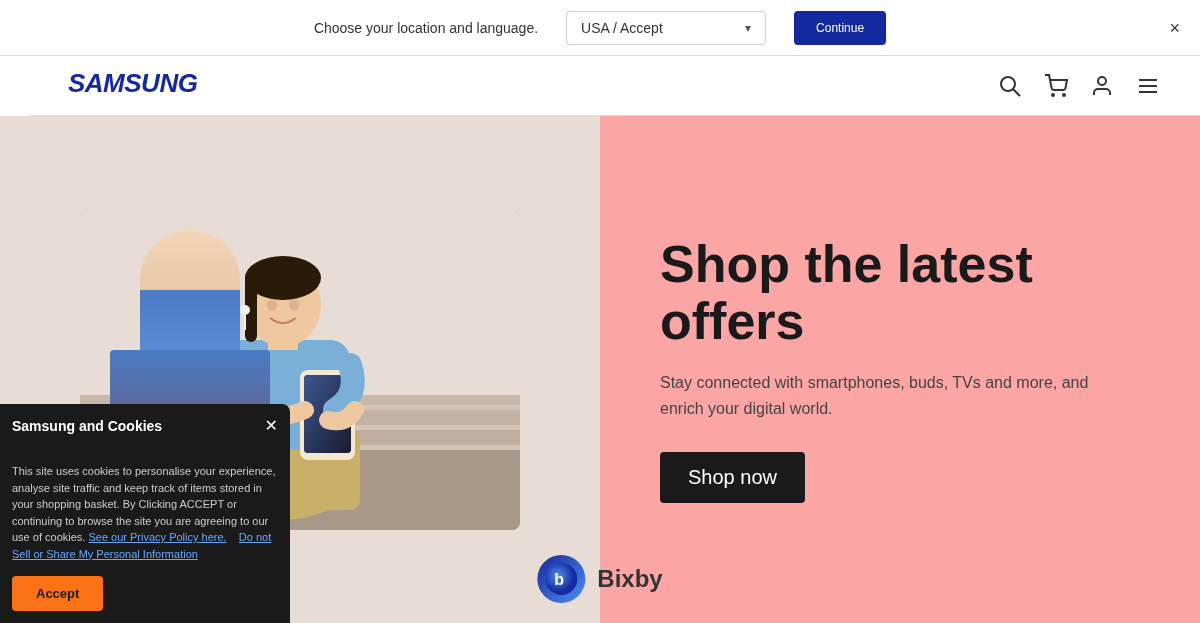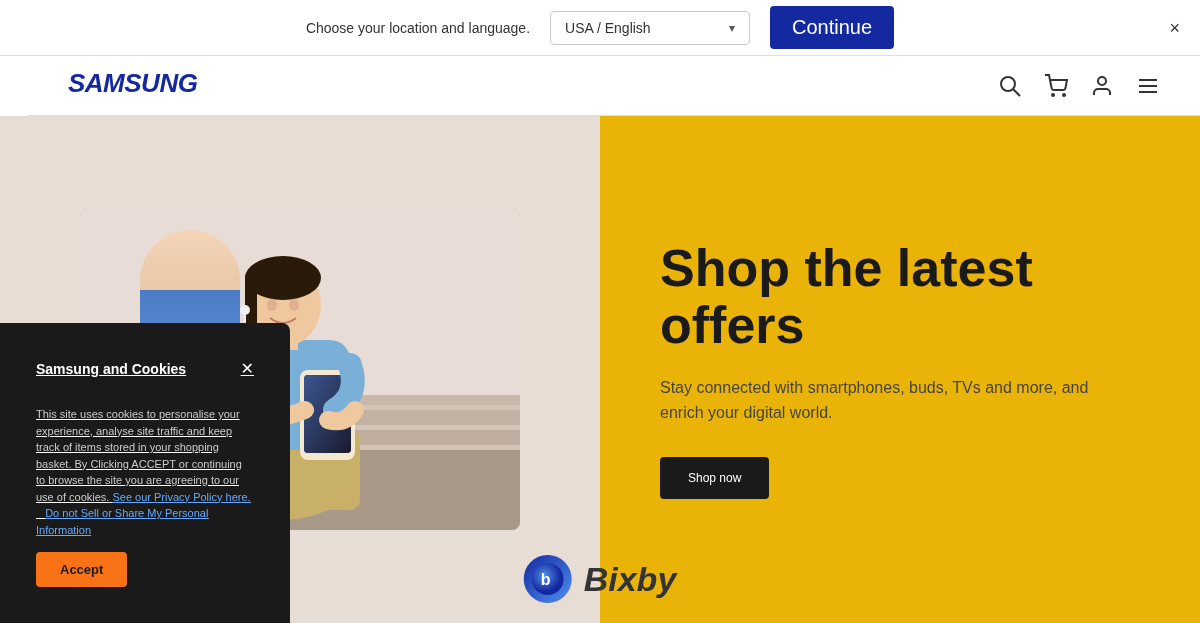--- a/index.html
+++ b/index.html
@@ -5,21 +5,21 @@
     * { margin: 0; padding: 0; box-sizing: border-box; }
     body { font-family: 'Samsung One', 'SamsungOne', Arial, sans-serif; background: #fff; width: 1200px; height: 623px; overflow: hidden; position: relative; }
 
     
     .top-banner {
       background: #fff;
       border-bottom: 1px solid #e0e0e0;
       display: flex;
       align-items: center;
       justify-content: center;
-      gap: 20px;
+      gap: 28px;
       padding: 0 20px;
       height: 56px;
       position: relative;
     }
     .banner-text {
       font-size: 14px;
       color: #333;
     }
     .location-select {
       display: flex;
@@ -37,21 +37,21 @@
     .chevron-down {
       font-size: 12px;
       color: #555;
     }
     .continue-btn {
       background: #1428A0;
       color: #fff;
       border: none;
       border-radius: 4px;
       padding: 10px 22px;
-      font-size: 20px;
+      font-size: 12px;
       cursor: pointer;
       font-weight: 500;
     }
     .close-banner-btn {
       position: absolute;
       right: 20px;
       top: 50%;
       transform: translateY(-50%);
       background: none;
       border: none;
@@ -91,21 +91,21 @@
       color: #333;
       display: flex;
       align-items: center;
     }
 
     
     .hero {
       display: flex;
       align-items: center;
       height: calc(623px - 56px - 60px);
-      background: #eab308;
+      background: #fca5a5;
       position: relative;
     }
     .hero-image-area {
       width: 50%;
       height: 100%;
       display: flex;
       align-items: center;
       justify-content: center;
       overflow: hidden;
       position: relative;
@@ -158,21 +158,21 @@
       line-height: 1.6;
       margin-bottom: 31px;
       max-width: 440px;
     }
     .shop-now-btn {
       background: #1a1a1a;
       color: #fff;
       border: none;
       border-radius: 4px;
       padding: 14px 28px;
-      font-size: 12px;
+      font-size: 20px;
       cursor: pointer;
       font-weight: 500;
       text-align: right;
     }
 
     
     .bixby-section {
       position: absolute;
       bottom: 20px;
       left: 50%;
@@ -187,38 +187,36 @@
       background: linear-gradient(135deg, #1428A0, #4f90f0);
       border-radius: 50%;
       display: flex;
       align-items: center;
       justify-content: center;
       color: #fff;
       font-size: 22px;
       font-weight: bold;
     }
     .bixby-text {
-      font-size: 34px;
+      font-size: 24px;
       font-weight: 600;
       color: #333;
-      font-style: italic;
     }
 
     
     .cookie-banner {
       position: absolute;
       bottom: 0;
       left: 0;
       width: 290px;
       background: #1a1a1a;
       color: #fff;
-      padding: 36px;
+      padding: 12px;
       border-radius: 0 8px 0 0;
       z-index: 100;
-      text-decoration: underline;
     }
     .cookie-header {
       display: flex;
       justify-content: space-between;
       align-items: center;
       margin-bottom: 12px;
     }
     .cookie-title {
       font-size: 14px;
       font-weight: 700;
@@ -253,21 +251,21 @@
       cursor: pointer;
       font-weight: 600;
     }
   </style>
 </head>
 <body>
 
 <div class="top-banner">
   <span class="banner-text">Choose your location and language.</span>
   <div class="location-select">
-    <span>USA / English</span>
+    <span>USA / Accept</span>
     <span class="chevron-down">▾</span>
   </div>
   <button class="continue-btn">Continue</button>
   <button class="close-banner-btn">×</button>
 </div>
 
 <header class="header">
   <div class="samsung-logo">
     <svg width="130" height="28" viewBox="0 0 130 28" fill="none" xmlns="http://www.w3.org/2000/svg">
       <text x="0" y="24" font-family="Arial, sans-serif" font-size="26" font-weight="900" fill="#1428A0" letter-spacing="-0.5">SAMSUNG</text>

